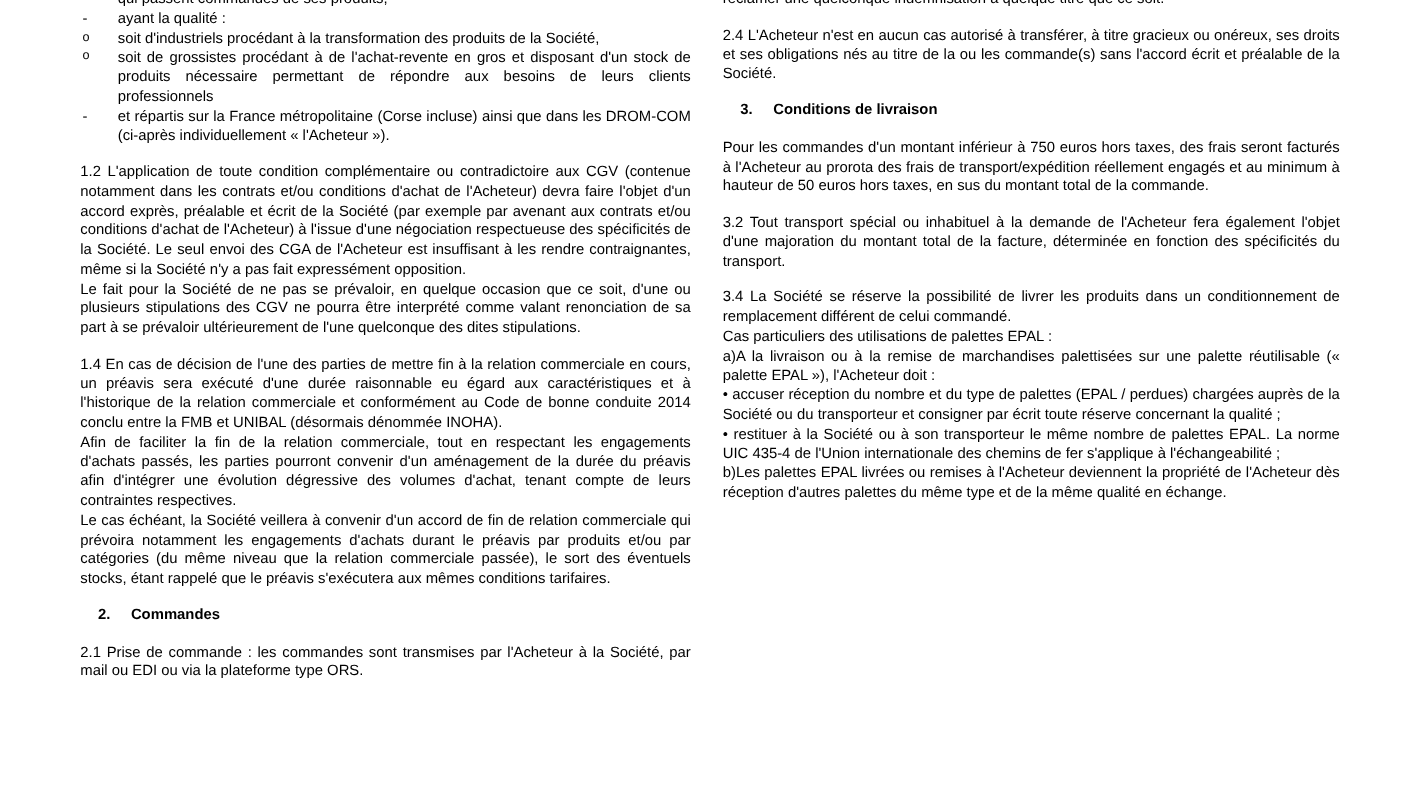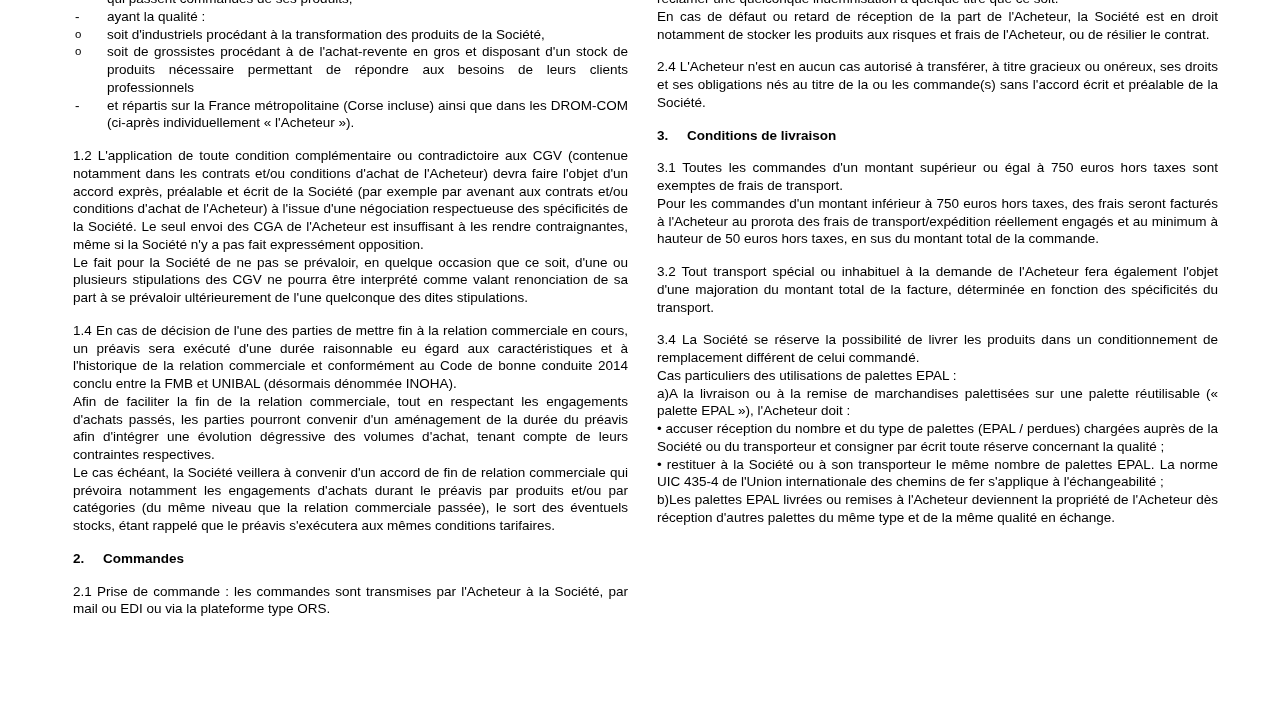--- a/index.html
+++ b/index.html
@@ -19,21 +19,21 @@
     font-size: 13.5px;
     line-height: 17.75px;
     color: #000000;
     hyphens: none;
   }
   .col { position: absolute; top: -10px; }
   .col-left  { left: 73px;  width: 555px; }
   .col-right { left: 657px; width: 561px; }
   .p { margin: 0; text-align: justify; }
   .p.gap, .h.gap, .li-gap { margin-top: 15px; }
-  .h { margin: 0; font-weight: bold; text-align: left; }
+  .h { margin: 16px; font-weight: bold; text-align: left; }
   .hnum { display: inline-block; width: 30px; font-weight: bold; }
   .li { position: relative; padding-left: 34px; text-align: justify; margin: 0; }
   .mk { position: absolute; left: 2px; top: 0; }
   .mk-o { font-size: 11.5px; }
   b.num { font-weight: normal; }
 </style>
 </head>
 <body>
 
 <div class="page">
@@ -80,35 +80,30 @@
 
     <div class="p gap">
       <b class="num">2.1 Prise de commande</b><span> : les commandes sont transmises par l'Acheteur à la Société, par mail ou EDI ou via la plateforme type ORS.</span>
     </div>
 
   </div>
 
   <div class="col col-right">
 
     <div class="p">réclamer une quelconque indemnisation à quelque titre que ce soit.</div>
-    <div class="p">En cas de défaut ou retard de réception de la part de l'Acheteur, la Société est en droit notamment de stocker les produits aux risques et frais de l'Acheteur, ou de résilier le contrat.</div>
 
     <div class="p gap">
       <b class="num">2.4</b>
       <span>L'Acheteur n'est en aucun cas autorisé à transférer, à titre gracieux ou onéreux, ses droits et ses obligations nés au titre de la ou les commande(s) sans l'accord écrit et préalable de la Société.</span>
     </div>
 
     <div class="h gap">
       <span class="hnum">3.</span><span>Conditions de livraison</span>
     </div>
 
-    <div class="p gap">
-      <b class="num">3.1</b>
-      <span>Toutes les commandes d'un montant supérieur ou égal à 750 euros hors taxes sont exemptes de frais de transport.</span>
-    </div>
     <div class="p">Pour les commandes d'un montant inférieur à 750 euros hors taxes, des frais seront facturés à l'Acheteur au prorota des frais de transport/expédition réellement engagés et au minimum à hauteur de 50 euros hors taxes, en sus du montant total de la commande.</div>
 
     <div class="p gap">
       <b class="num">3.2</b>
       <span>Tout transport spécial ou inhabituel à la demande de l'Acheteur fera également l'objet d'une majoration du montant total de la facture, déterminée en fonction des spécificités du transport.</span>
     </div>
 
 
     <div class="p gap">
       <b class="num">3.4</b>

